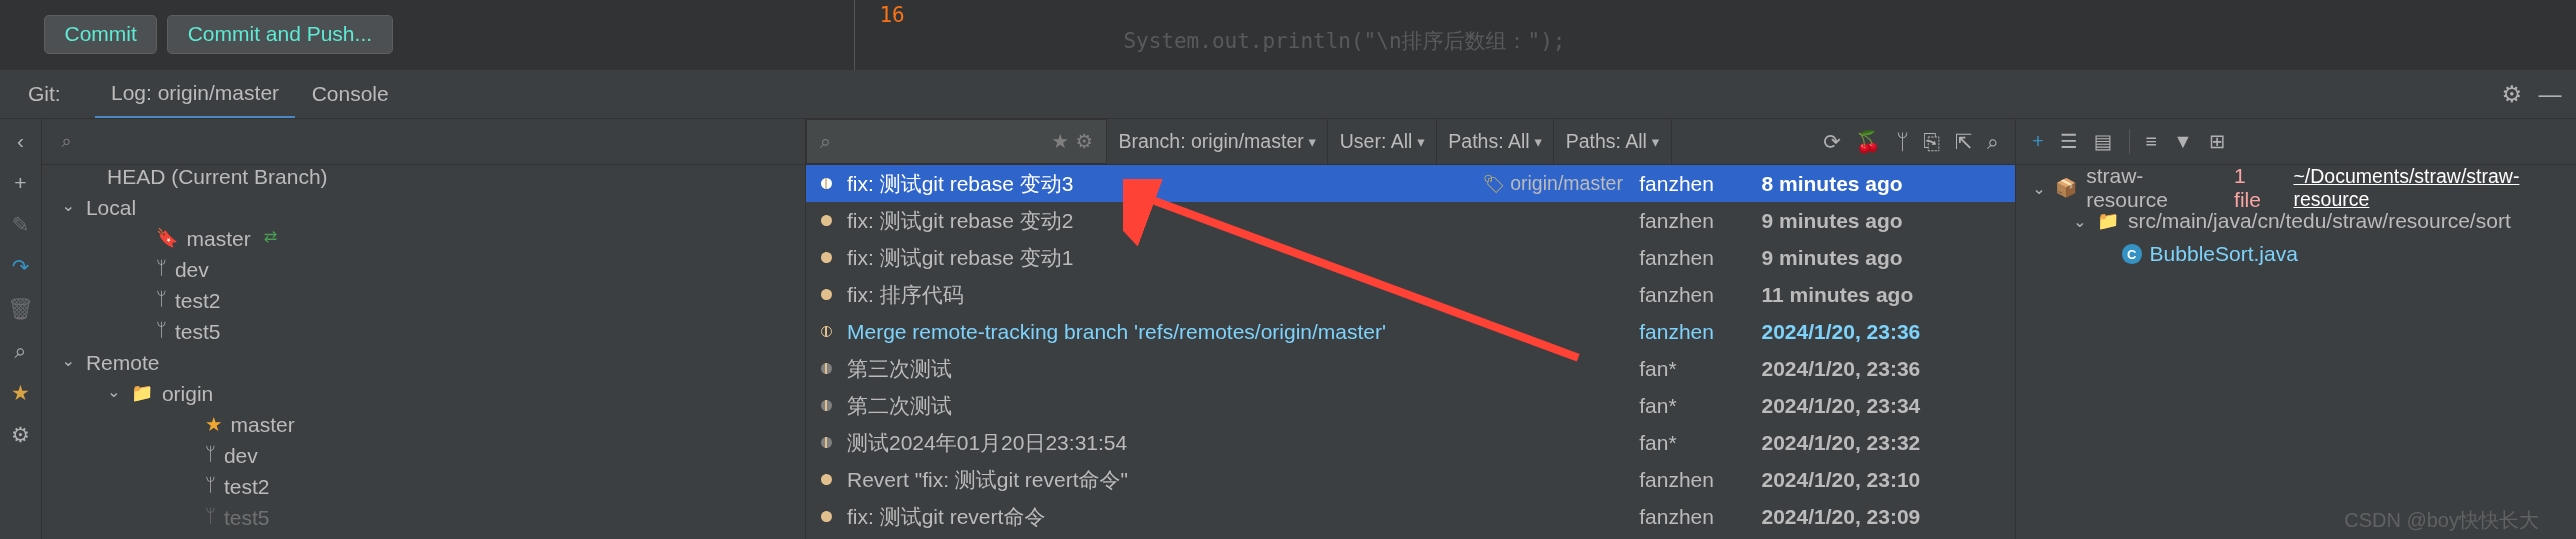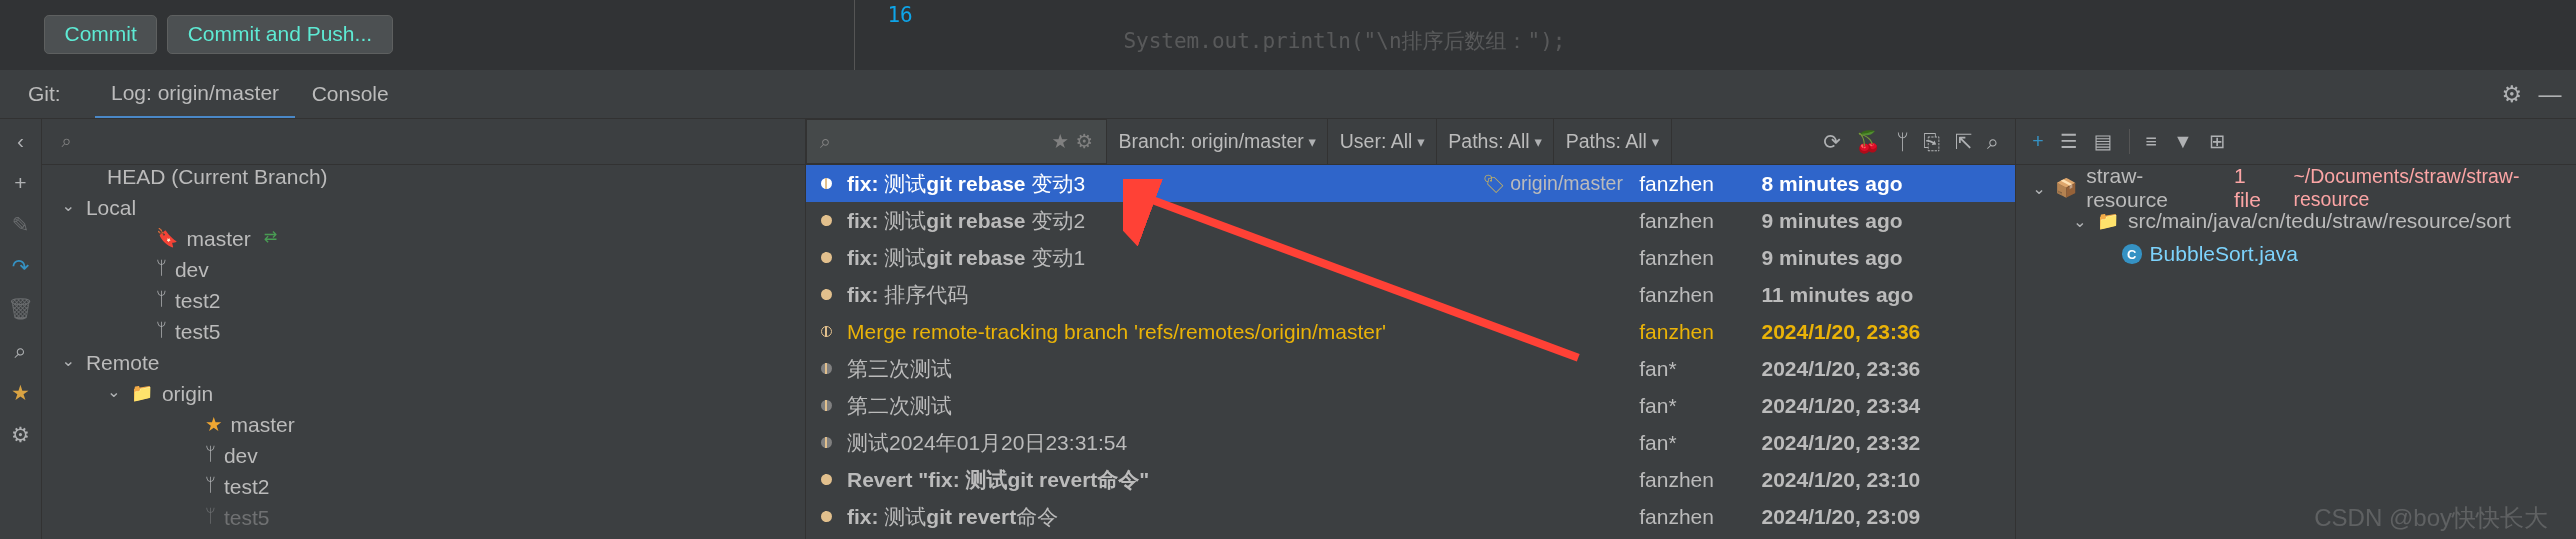--- a/index.html
+++ b/index.html
@@ -35,21 +35,21 @@
       cursor: pointer;
     }
     .top-right {
       flex: 1;
       border-left: 0.8px solid #555;
       color: #808080;
       font-family: monospace;
       font-size: 21px;
       padding: 3.3px 0 0 24.4px;
     }
-    .gutter-num { color: #0ea5e9; margin-right: 98px; margin-left: 8px; }
+    .gutter-num { color: #f97316; margin-right: 98px; }
     .code-line { white-space: nowrap; }
     .tabs-row {
       display: flex;
       align-items: center;
       height: 49px;
       background: #3c3f41;
       border-bottom: 0.8px solid #323232;
       padding: 0 14.6px 0 28px;
     }
     .tabs-label { color: #bbb; font-size: 21px; margin-right: 34px; }
@@ -165,31 +165,31 @@
     .action-icons .ic { color: #afb1b3; font-size: 21px; cursor: pointer; }
     .commit-list { flex: 1; overflow: hidden; }
     .commit-row {
       display: flex;
       align-items: center;
       height: 37px;
       font-size: 21px;
       padding-right: 9.8px;
     }
     .commit-row.selected { background: #2f65ca; color: #fff; }
-    .commit-row.dim { color: #eab308; }
+    .commit-row.dim { color: #7dd3fc; }
     .graph-col { width: 41px; display: flex; justify-content: center; position: relative; }
     .graph-dot { width: 11.4px; height: 11.4px; border-radius: 50%; background: #e2c08d; }
     .graph-dot.gray { background: #808080; }
     .graph-dot.selected { background: #fff; }
     .graph-dot.hollow { background: transparent; border: 1.6px solid #e2c08d; }
     .graph-line-v {
       position: absolute; width: 2.4px; background: #e2c08d; left: 18.7px; top: 0; bottom: 0;
     }
     .msg-col { flex: 1; white-space: nowrap; overflow: hidden; text-overflow: ellipsis; }
-    .msg-col b { font-weight: 700; }
+    .msg-col b { font-weight: 400; }
     .tag-col { display: flex; align-items: center; gap: 4.9px; margin-right: 16.3px; color: #bbb; font-size: 19.5px; }
     .tag-ic { color: #c9b35f; font-size: 18px; }
     .author-col { width: 106px; text-align: left; }
     .date-col { width: 260px; text-align: left; padding-left: 16.3px; font-weight: 600; }
     .arrow-annotation {
       position: absolute;
       left: 317px;
       top: 60px;
       pointer-events: none;
     }
@@ -209,32 +209,32 @@
     .files-toolbar .ic { color: #afb1b3; font-size: 19.5px; cursor: pointer; }
     .files-toolbar .ic.blue { color: #3592c4; }
     .files-toolbar .sep { width: 0.8px; height: 24.4px; background: #555; }
     .files-tree { flex: 1; font-size: 21px; padding-top: 6.5px; }
     .file-row {
       display: flex; align-items: center; height: 33px; gap: 8.1px; padding-left: 16.3px;
     }
     .file-row.lvl1 { padding-left: 57px; }
     .file-row.lvl2 { padding-left: 106px; }
     .count-txt { color: #fca5a5; margin-left: 9.8px; }
-    .path-txt { color: #fca5a5; margin-left: 9.8px; font-size: 19.5px; }
+    .path-txt { color: #ffffff; margin-left: 9.8px; font-size: 19.5px; text-decoration: underline; }
     .java-ic {
       width: 19.5px; height: 19.5px; border-radius: 50%; background: #3592c4;
       display: inline-flex; align-items: center; justify-content: center;
       color: #fff; font-size: 13px; font-weight: bold;
     }
     .watermark {
       position: absolute;
-      right: 28px;
+      right: 37px;
       bottom: 4.9px;
       color: rgba(200,200,200,0.25);
-      font-size: 24px;
+      font-size: 20px;
     }
   </style>
 </head>
 <body>
 
 <div class="top-section">
   <div class="top-left">
     <button class="btn">Commit</button>
     <button class="btn">Commit and Push...</button>
   </div>

